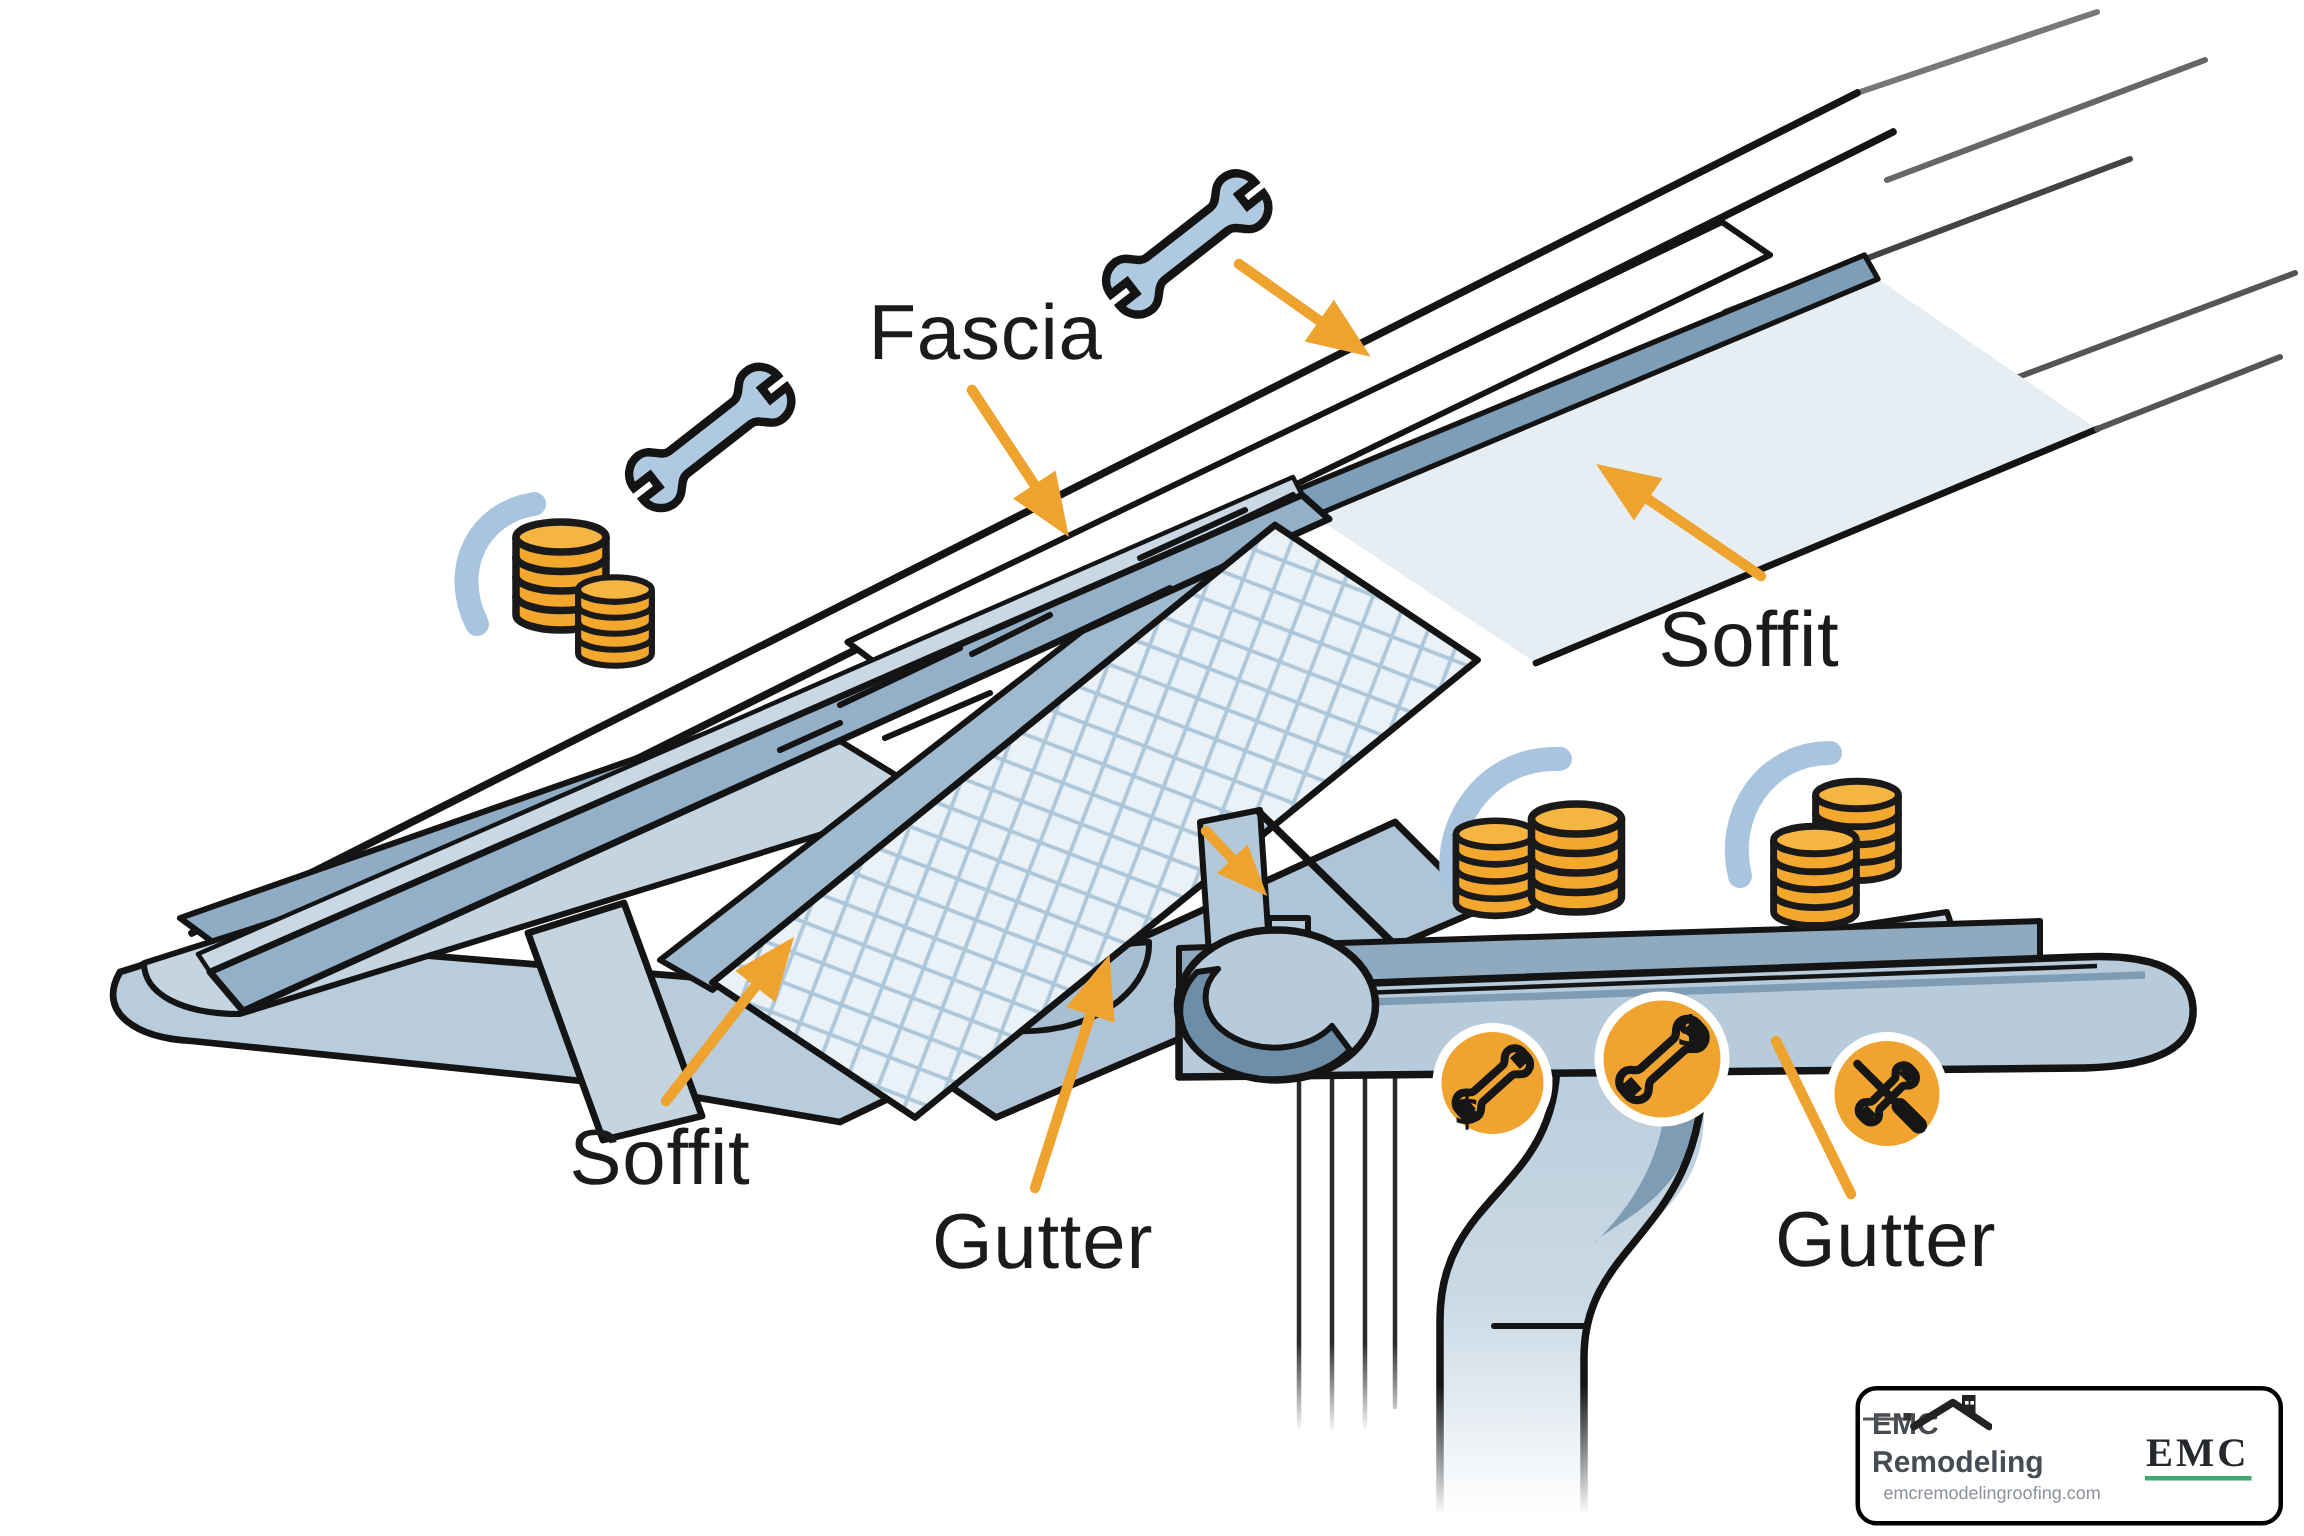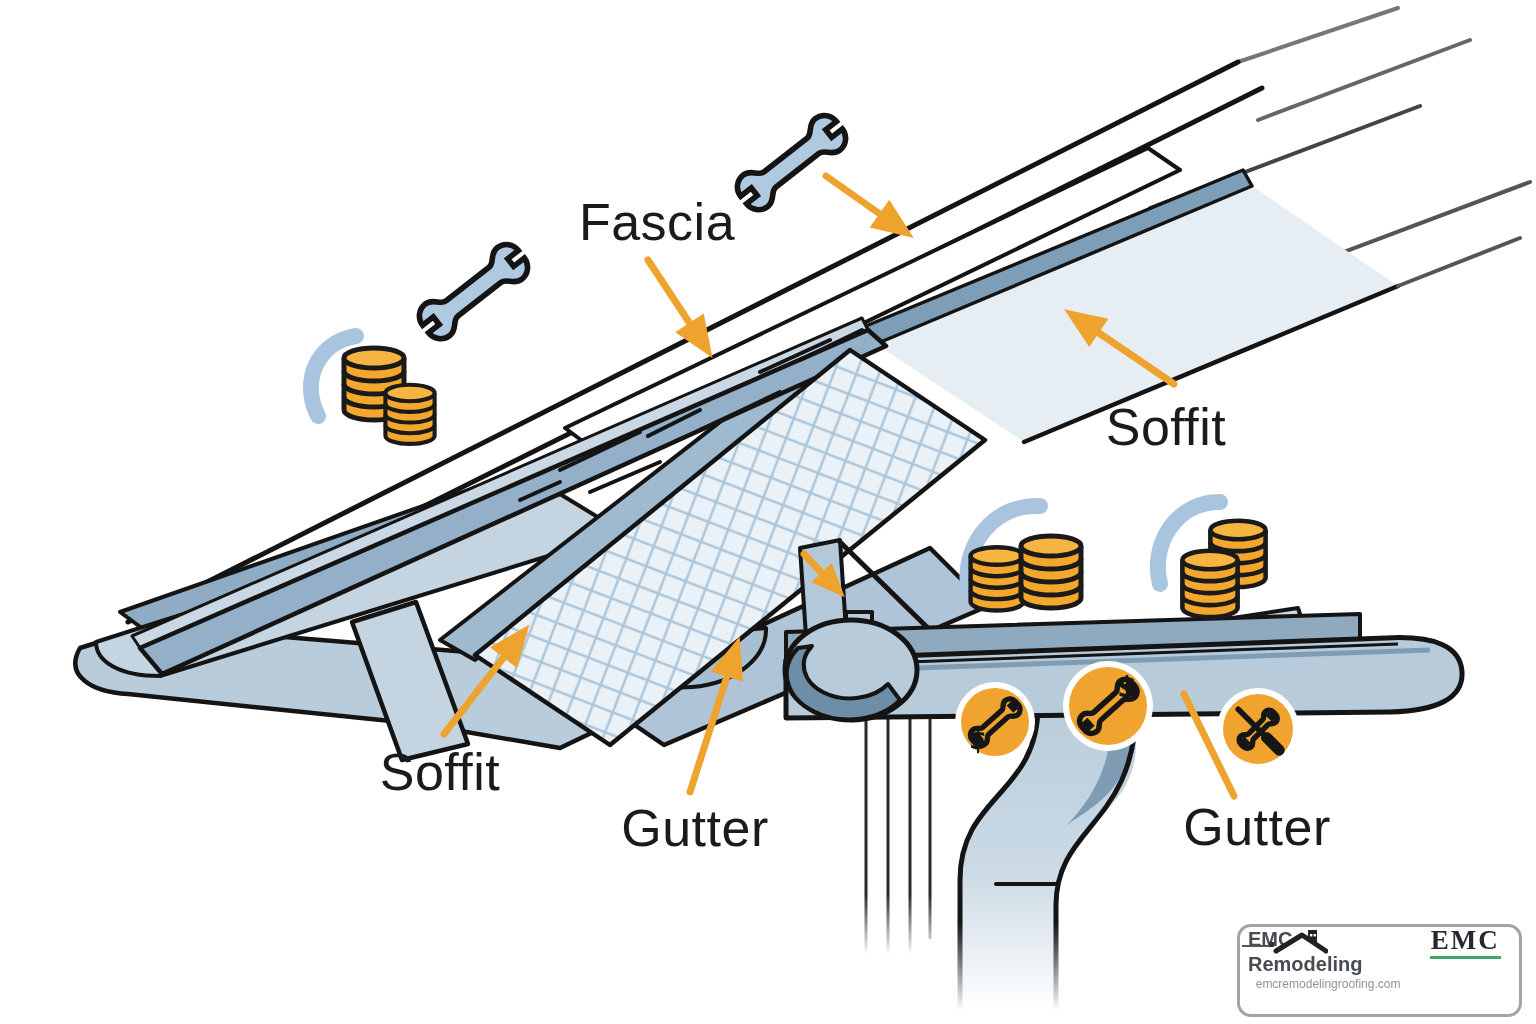--- a/index.html
+++ b/index.html
@@ -2,22 +2,22 @@
 <html><head>
 <meta charset="utf-8">
 <style>
   html,body{margin:0;padding:0;background:#fff;}
   #stage{position:relative;width:1536px;height:1024px;background:#ffffff;overflow:hidden;
          font-family:"Liberation Sans", sans-serif;}
   #stage svg{position:absolute;left:0;top:0;}
   .lbl{position:absolute;transform:translate(-50%,-50%);font-size:52px;font-weight:400;
        color:#1b1b1b;letter-spacing:.5px;white-space:nowrap;}
   .card{position:absolute;left:1237px;top:924px;width:285px;height:93px;background:#fff;
-        border:3px solid #a3a3a3;border-radius:14px;box-sizing:border-box;display:flex;
-        justify-content:flex-end;gap:24px;padding:0 13px 0 8px;}
+        border:3px solid #000000;border-radius:14px;box-sizing:border-box;display:flex;
+        align-items:center;justify-content:flex-end;gap:24px;padding:0 13px 0 8px;}
   .card-text{display:flex;flex-direction:column;align-items:flex-end;line-height:1.25;}
   .card-company{font-size:20px;font-weight:700;color:#474c52;}
   .card-site{font-size:12px;color:#8d939a;}
   .card-logo{display:flex;flex-direction:column;align-items:center;width:88px;}
   .card-logo-text{font-family:"Liberation Serif", serif;font-weight:700;font-size:27px;
         color:#25282c;letter-spacing:2px;line-height:1;border-bottom:3px solid #3fa96b;
         padding:0 1px 2px 1px;}
 </style>
 </head>
 <body>

